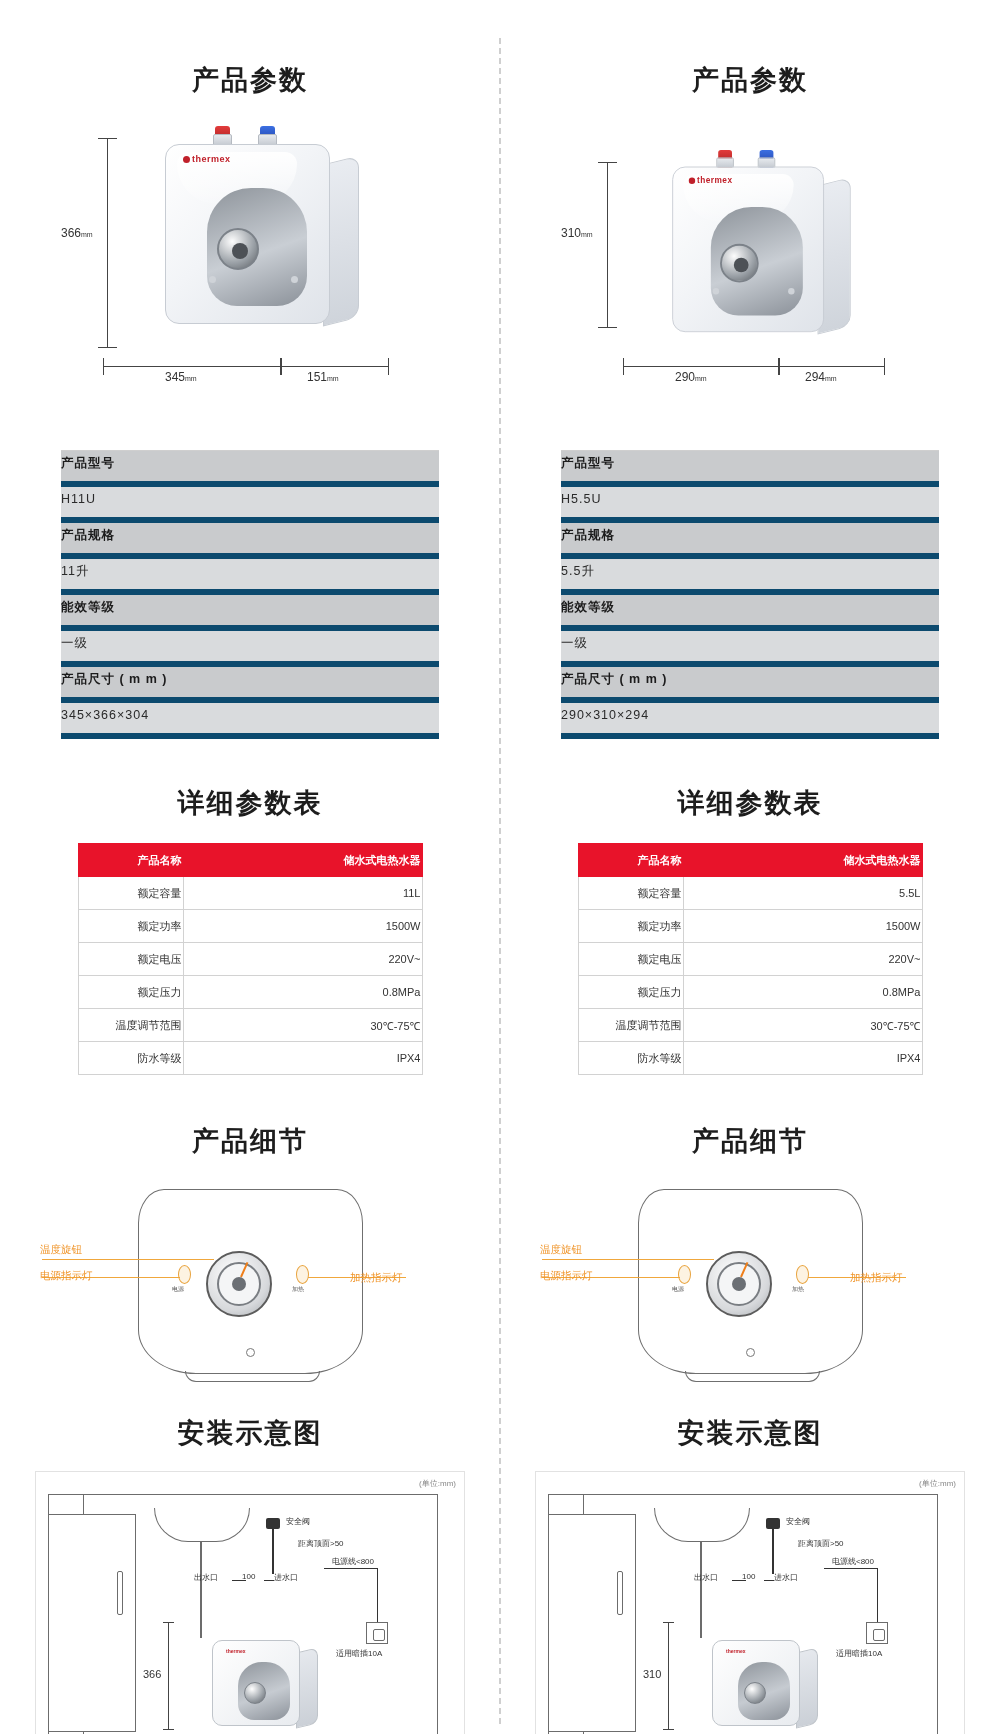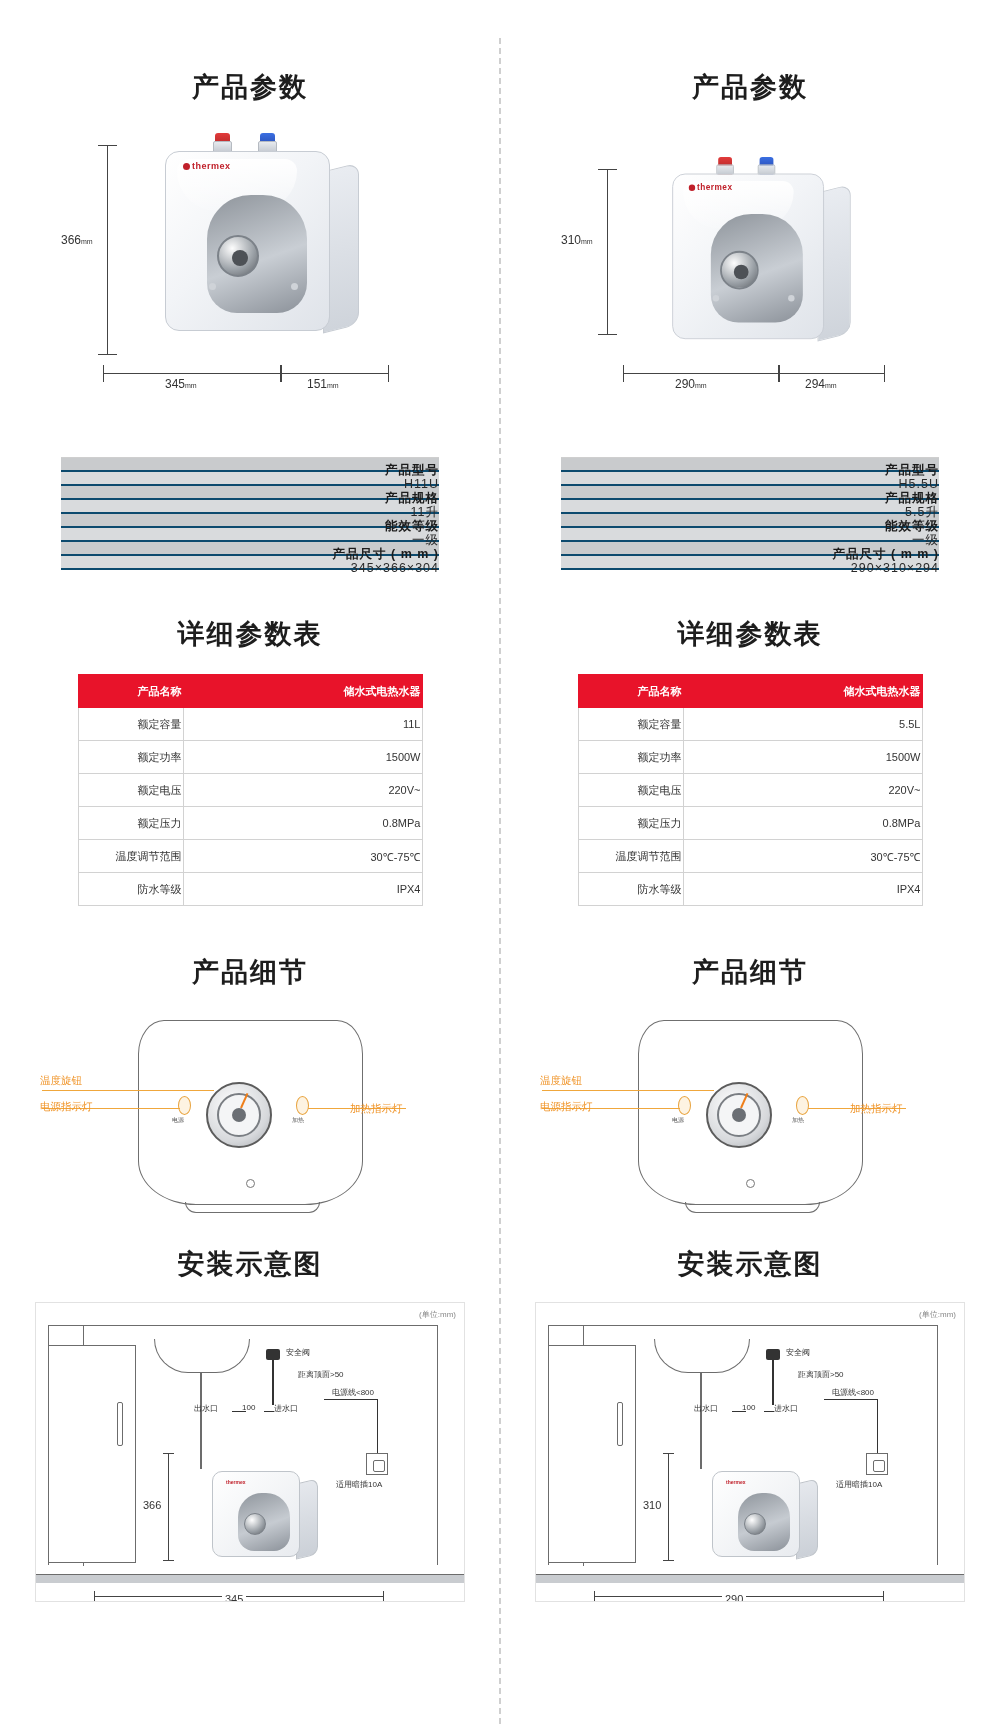--- a/index.html
+++ b/index.html
@@ -6,21 +6,21 @@
   html, body { margin:0; padding:0; }
   body {
     width:1000px; height:1734px;
     background:#ffffff;
     font-family:"Liberation Sans", sans-serif;
     color:#222;
     position:relative;
     overflow:hidden;
   }
   .page { display:flex; width:1000px; height:1734px; }
-  .col { width:500px; position:relative; padding:7px; }
+  .col { width:500px; position:relative; padding:0; }
   .divider {
     position:absolute; left:499px; top:38px; bottom:10px; width:0;
     border-left:2px dashed #cfcfcf;
   }
   h2.section-title {
     text-align:center;
     font-size:27px;
     font-weight:bold;
     letter-spacing:2px;
     color:#1d1d1d;
@@ -108,22 +108,22 @@
   .heater .pipe.red{ left:60px; background:linear-gradient(180deg,#e23b3b,#9c1c1c); }
   .heater .pipe.blue{ left:105px; background:linear-gradient(180deg,#3b6fe2,#1c3a9c); }
   .heater .pipe .cap{
     position:absolute; left:-2px; top:8px; width:19px; height:12px; border-radius:2px;
     background:linear-gradient(180deg,#e7eaee,#c5cad1); border:1px solid #b5bac1;
   }
 
   
   .spec-table { width:378px; margin:34px auto 0; border-top:1px solid #cfcfcf; }
   .spec-row {
-    height:14px; line-height:25px; text-align:right; font-size:12.5px;
-    border-bottom:2px solid #0c4a6e;
+    height:36px; line-height:25px; text-align:left; font-size:12.5px;
+    border-bottom:6px solid #0c4a6e;
   }
   .spec-row.head { background:#c9cbcd; font-weight:bold; color:#1c1c1c; letter-spacing:1px;}
   .spec-row.val { background:#d9dbdd; color:#2a2a2a; letter-spacing:1px;}
 
   
   .blk-detail { margin-top:46px; }
   .detail-table { width:345px; margin:22px auto 0; border-collapse:collapse; }
   .detail-table td {
     border:1px solid #d2d2d2; font-size:11px; height:33px; text-align:right; color:#333;margin-left:44px;
   }

